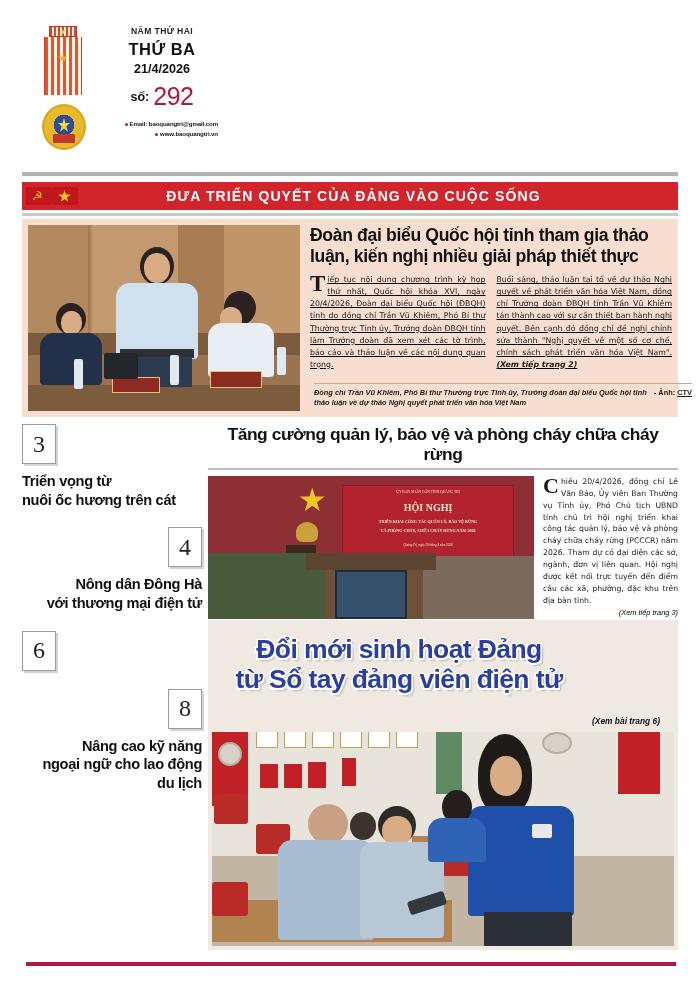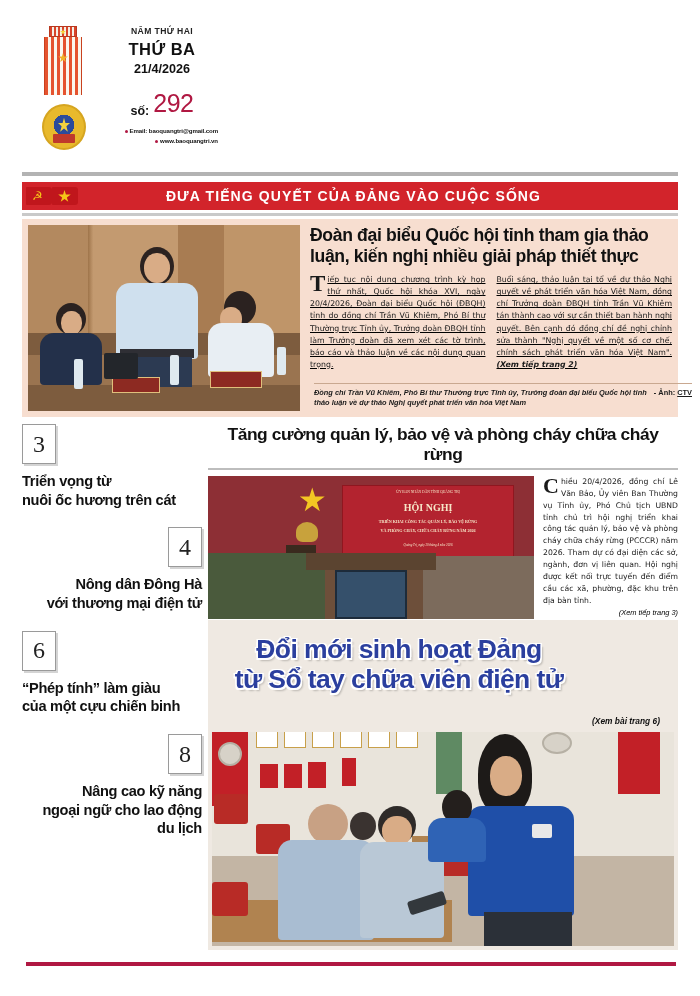--- a/index.html
+++ b/index.html
@@ -81,21 +81,21 @@
     text-align: center;
     padding-left: 40px;
   }
   .dateblock {
     flex: 0 0 112px; width: 112px; text-align: center; padding-top: 8px;
   }
   .dateblock .nam { font-size: 8.6px; font-weight: 700; letter-spacing: .4px; color:#222; }
   .dateblock .thu { font-size: 16.5px; font-weight: 700; letter-spacing: .5px; margin-top: 4px; color:#111; }
   .dateblock .date { font-size: 12.6px; font-weight: 700; margin-top: 3px; color:#111; }
   .dateblock .issue {
-    margin-top: 13px; display:flex; align-items:flex-end; justify-content:center; gap:4px;
+    margin-top: 6px; display:flex; align-items:center; justify-content:center; gap:4px;
   }
   .dateblock .issue .lbl { font-size: 12.5px; font-weight: 700; color:#111; }
   .dateblock .issue .num { font-size: 25px; font-weight: 400; color:#b01842; letter-spacing:-0.5px; }
   .contact { margin-top: 8px; text-align: right; }
   .contact div {
     font-size: 6.1px; font-weight: 700; color: #111; letter-spacing: -0.1px;
     white-space: nowrap; line-height: 1.7;
   }
   .contact .dot {
     display:inline-block; width:3px; height:3px; border-radius:50%;
@@ -297,21 +297,21 @@
 
   <div class="redbanner">
     <div class="flagcell">
       <div class="fl f1">
           <div class="hs">☭</div>
         </div>
       <div class="fl f2">
           <div class="starg"></div>
         </div>
     </div>
-    <div class="banner-text">ĐƯA TIẾNG QUYẾT CỦA ĐẢNG VÀO CUỘC SỐNG</div>
+    <div class="banner-text">ĐƯA TRIỂN QUYẾT CỦA ĐẢNG VÀO CUỘC SỐNG</div>
   </div>
   <div class="banner-rule"></div>
 
   <div class="lead">
     <div class="lead-photo">
       <div class="ph wood-wall"></div>
       <div class="ph wood-low"></div>
       <div class="ph table1"></div>
 
       <div class="head" style="left:112px;top:22px;width:34px;height:38px;"></div>
@@ -363,21 +363,20 @@
       <div class="tlabel">Triển vọng từ<br>nuôi ốc hương trên cát</div>
     </div>
 
     <div class="teaser rt">
       <div class="numbox">4</div>
       <div class="tlabel">Nông dân Đông Hà<br>với thương mại điện tử</div>
     </div>
 
     <div class="teaser">
       <div class="numbox">6</div>
-      <div class="tlabel">“Phép tính” làm giàu<br>của một cựu chiến binh</div>
     </div>
 
     <div class="teaser rt">
       <div class="numbox">8</div>
       <div class="tlabel">Nâng cao kỹ năng<br>ngoại ngữ cho lao động du lịch</div>
     </div>
   </div>
 
   <div class="art2">
     <div class="art2-head">Tăng cường quản lý, bảo vệ và phòng cháy chữa cháy rừng</div>
@@ -412,21 +411,21 @@
       <div class="art2-right">
         <div class="art2-text">Chiều 20/4/2026, đồng chí Lê Văn Bảo, Ủy viên Ban Thường vụ Tỉnh ủy, Phó Chủ tịch UBND tỉnh chủ trì hội nghị triển khai công tác quản lý, bảo vệ và phòng cháy chữa cháy rừng (PCCCR) năm 2026. Tham dự có đại diện các sở, ngành, đơn vị liên quan. Hội nghị được kết nối trực tuyến đến điểm cầu các xã, phường, đặc khu trên địa bàn tỉnh.</div>
         <div class="art2-cont">(Xem tiếp trang 3)</div>
       </div>
     </div>
   </div>
 
   <div class="feature">
     <div class="feat-head">
       <div>Đổi mới sinh hoạt Đảng</div>
-      <div>từ Sổ tay chữa viên điện tử</div>
+      <div>từ Sổ tay đảng viên điện tử</div>
     </div>
     <div class="feat-see">(Xem bài trang 6)</div>
 
     <div class="feature-photo">
       <div class="room-wall"></div>
       <div class="room-floor"></div>
       <div class="redflag" style="left:-4px;top:-4px;width:40px;height:78px;"></div>
       <div class="redflag" style="right:14px;top:-4px;width:42px;height:66px;"></div>
       <div class="cert" style="left:44px;top:-2px;width:22px;height:18px;"></div>
       <div class="cert" style="left:72px;top:-2px;width:22px;height:18px;"></div>

